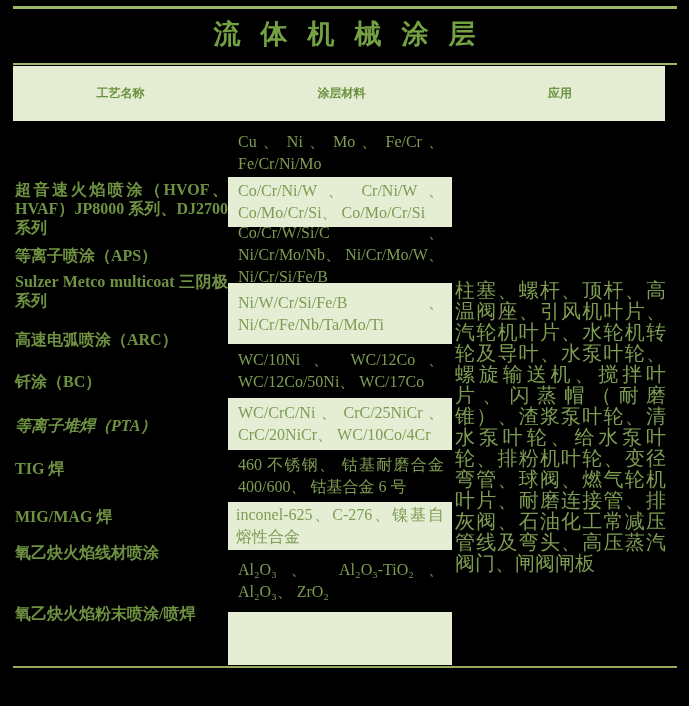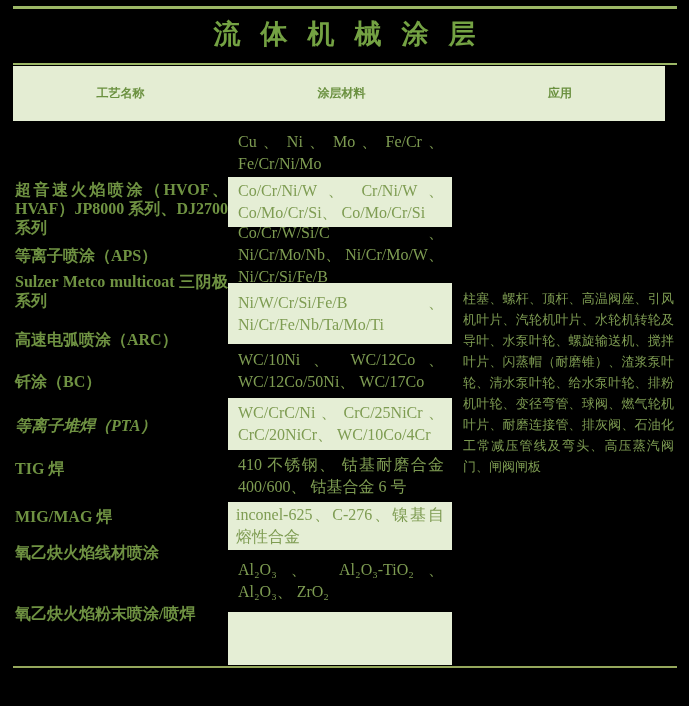--- a/index.html
+++ b/index.html
@@ -52,22 +52,22 @@
   .r2{top:177px;height:50px;}
   .r3{top:227px;height:56px;}
   .r4{top:283px;height:61px;}
   .r5{top:344px;height:54px;}
   .r6{top:398px;height:52px;align-items:center;}
   .r7{top:450px;height:52px;}
   .r8{top:502px;height:48px;padding-left:8px;}
   .r9{top:550px;height:62px;}
   .r10{top:612px;height:53px;}
   .app-text{
-    position:absolute;left:455px;top:280px;width:211px;margin:8px;
-    font-size:13px;color:#7e9c52;line-height:21px;text-align:justify;
+    position:absolute;left:455px;top:280px;width:211px;margin:0;
+    font-size:20px;color:#7e9c52;line-height:21px;text-align:justify;
   }
 </style>
 </head>
 <body>
 
 <div class="page">
   <div class="rule rule-top"></div>
   <h1 class="title">流体机械涂层</h1>
   <div class="rule rule-under-title"></div>
 
@@ -103,21 +103,21 @@
     <div class="mat r4 mat-green">
         <span>Ni/W/Cr/Si/Fe/B 、 Ni/Cr/Fe/Nb/Ta/Mo/Ti</span>
       </div>
     <div class="mat r5">
         <span>WC/10Ni 、 WC/12Co 、 WC/12Co/50Ni、 WC/17Co</span>
       </div>
     <div class="mat r6 mat-green">
         <span>WC/CrC/Ni 、 CrC/25NiCr 、 CrC/20NiCr、 WC/10Co/4Cr</span>
       </div>
     <div class="mat r7">
-        <span>410 不锈钢、 钴基耐磨合金 400/600、 钴基合金 6 号</span>
+        <span>460 不锈钢、 钴基耐磨合金 400/600、 钴基合金 6 号</span>
       </div>
     <div class="mat r8 mat-green">
         <span>inconel-625、C-276、镍基自熔性合金</span>
       </div>
     <div class="mat r9">
         <span>Al₂O₃、 Al₂O₃-TiO₂、 Al₂O₃、 ZrO₂</span>
       </div>
     <div class="mat r10 mat-green">
         <span></span>
       </div>

